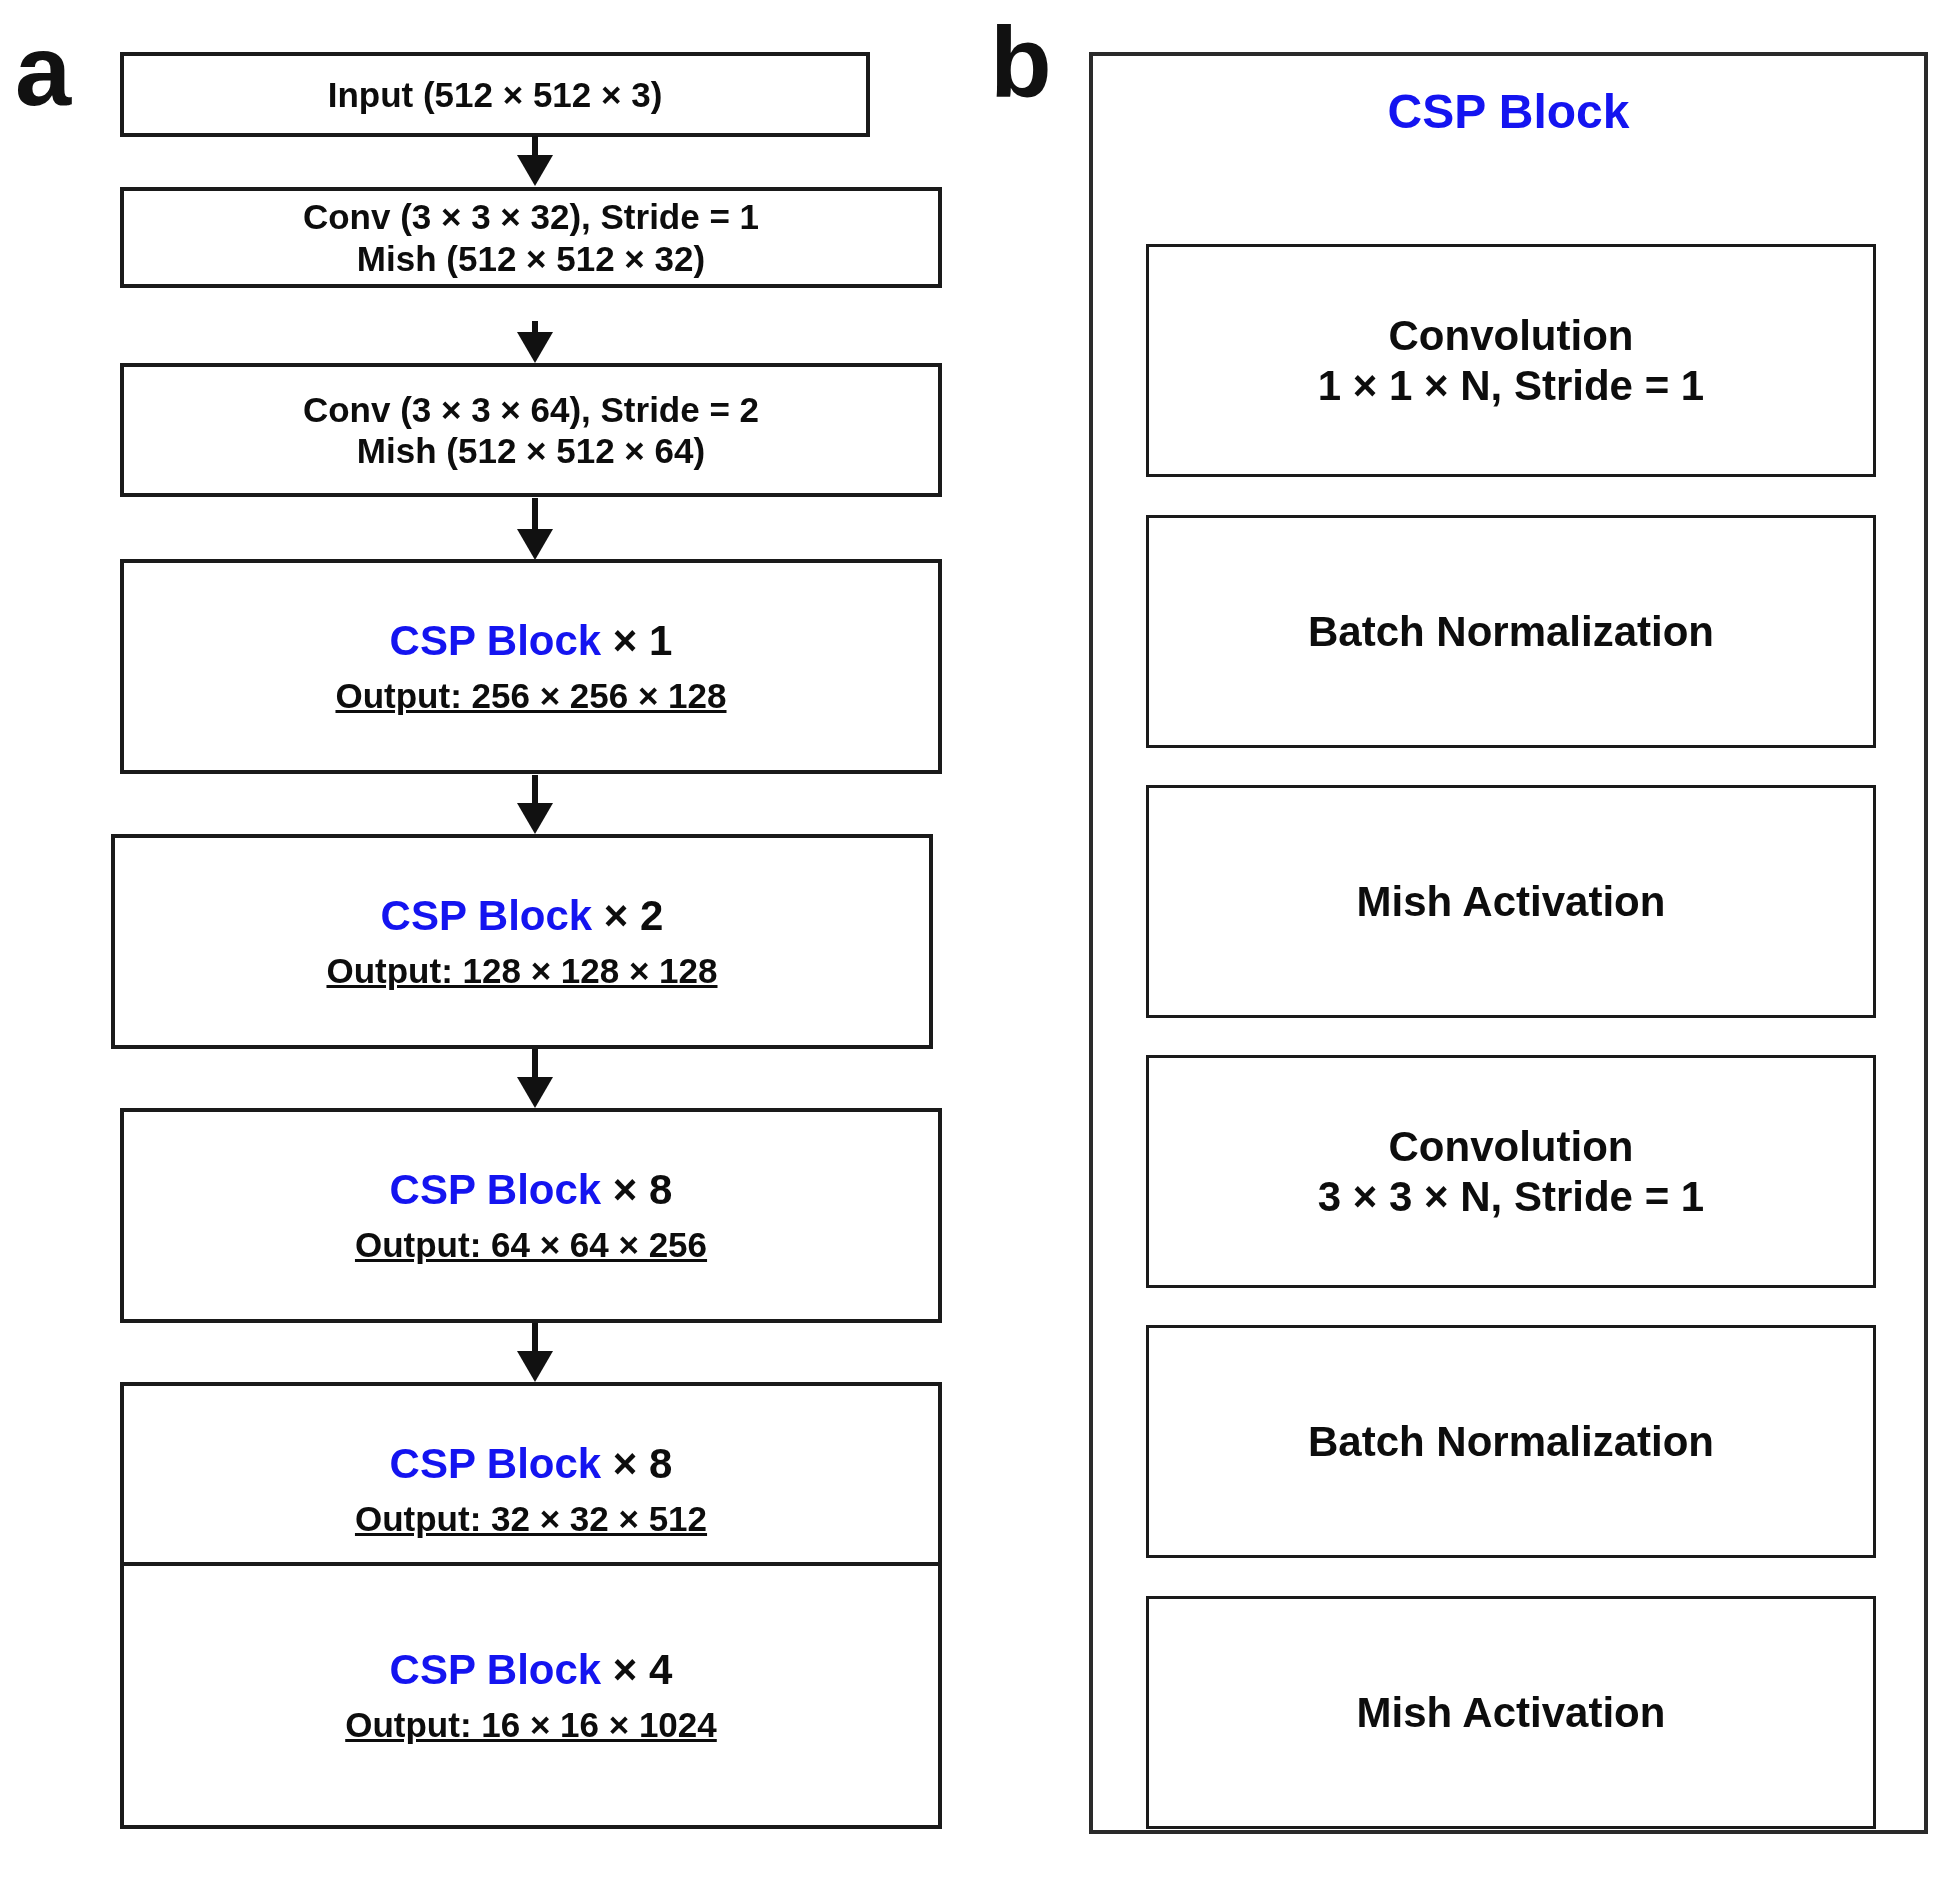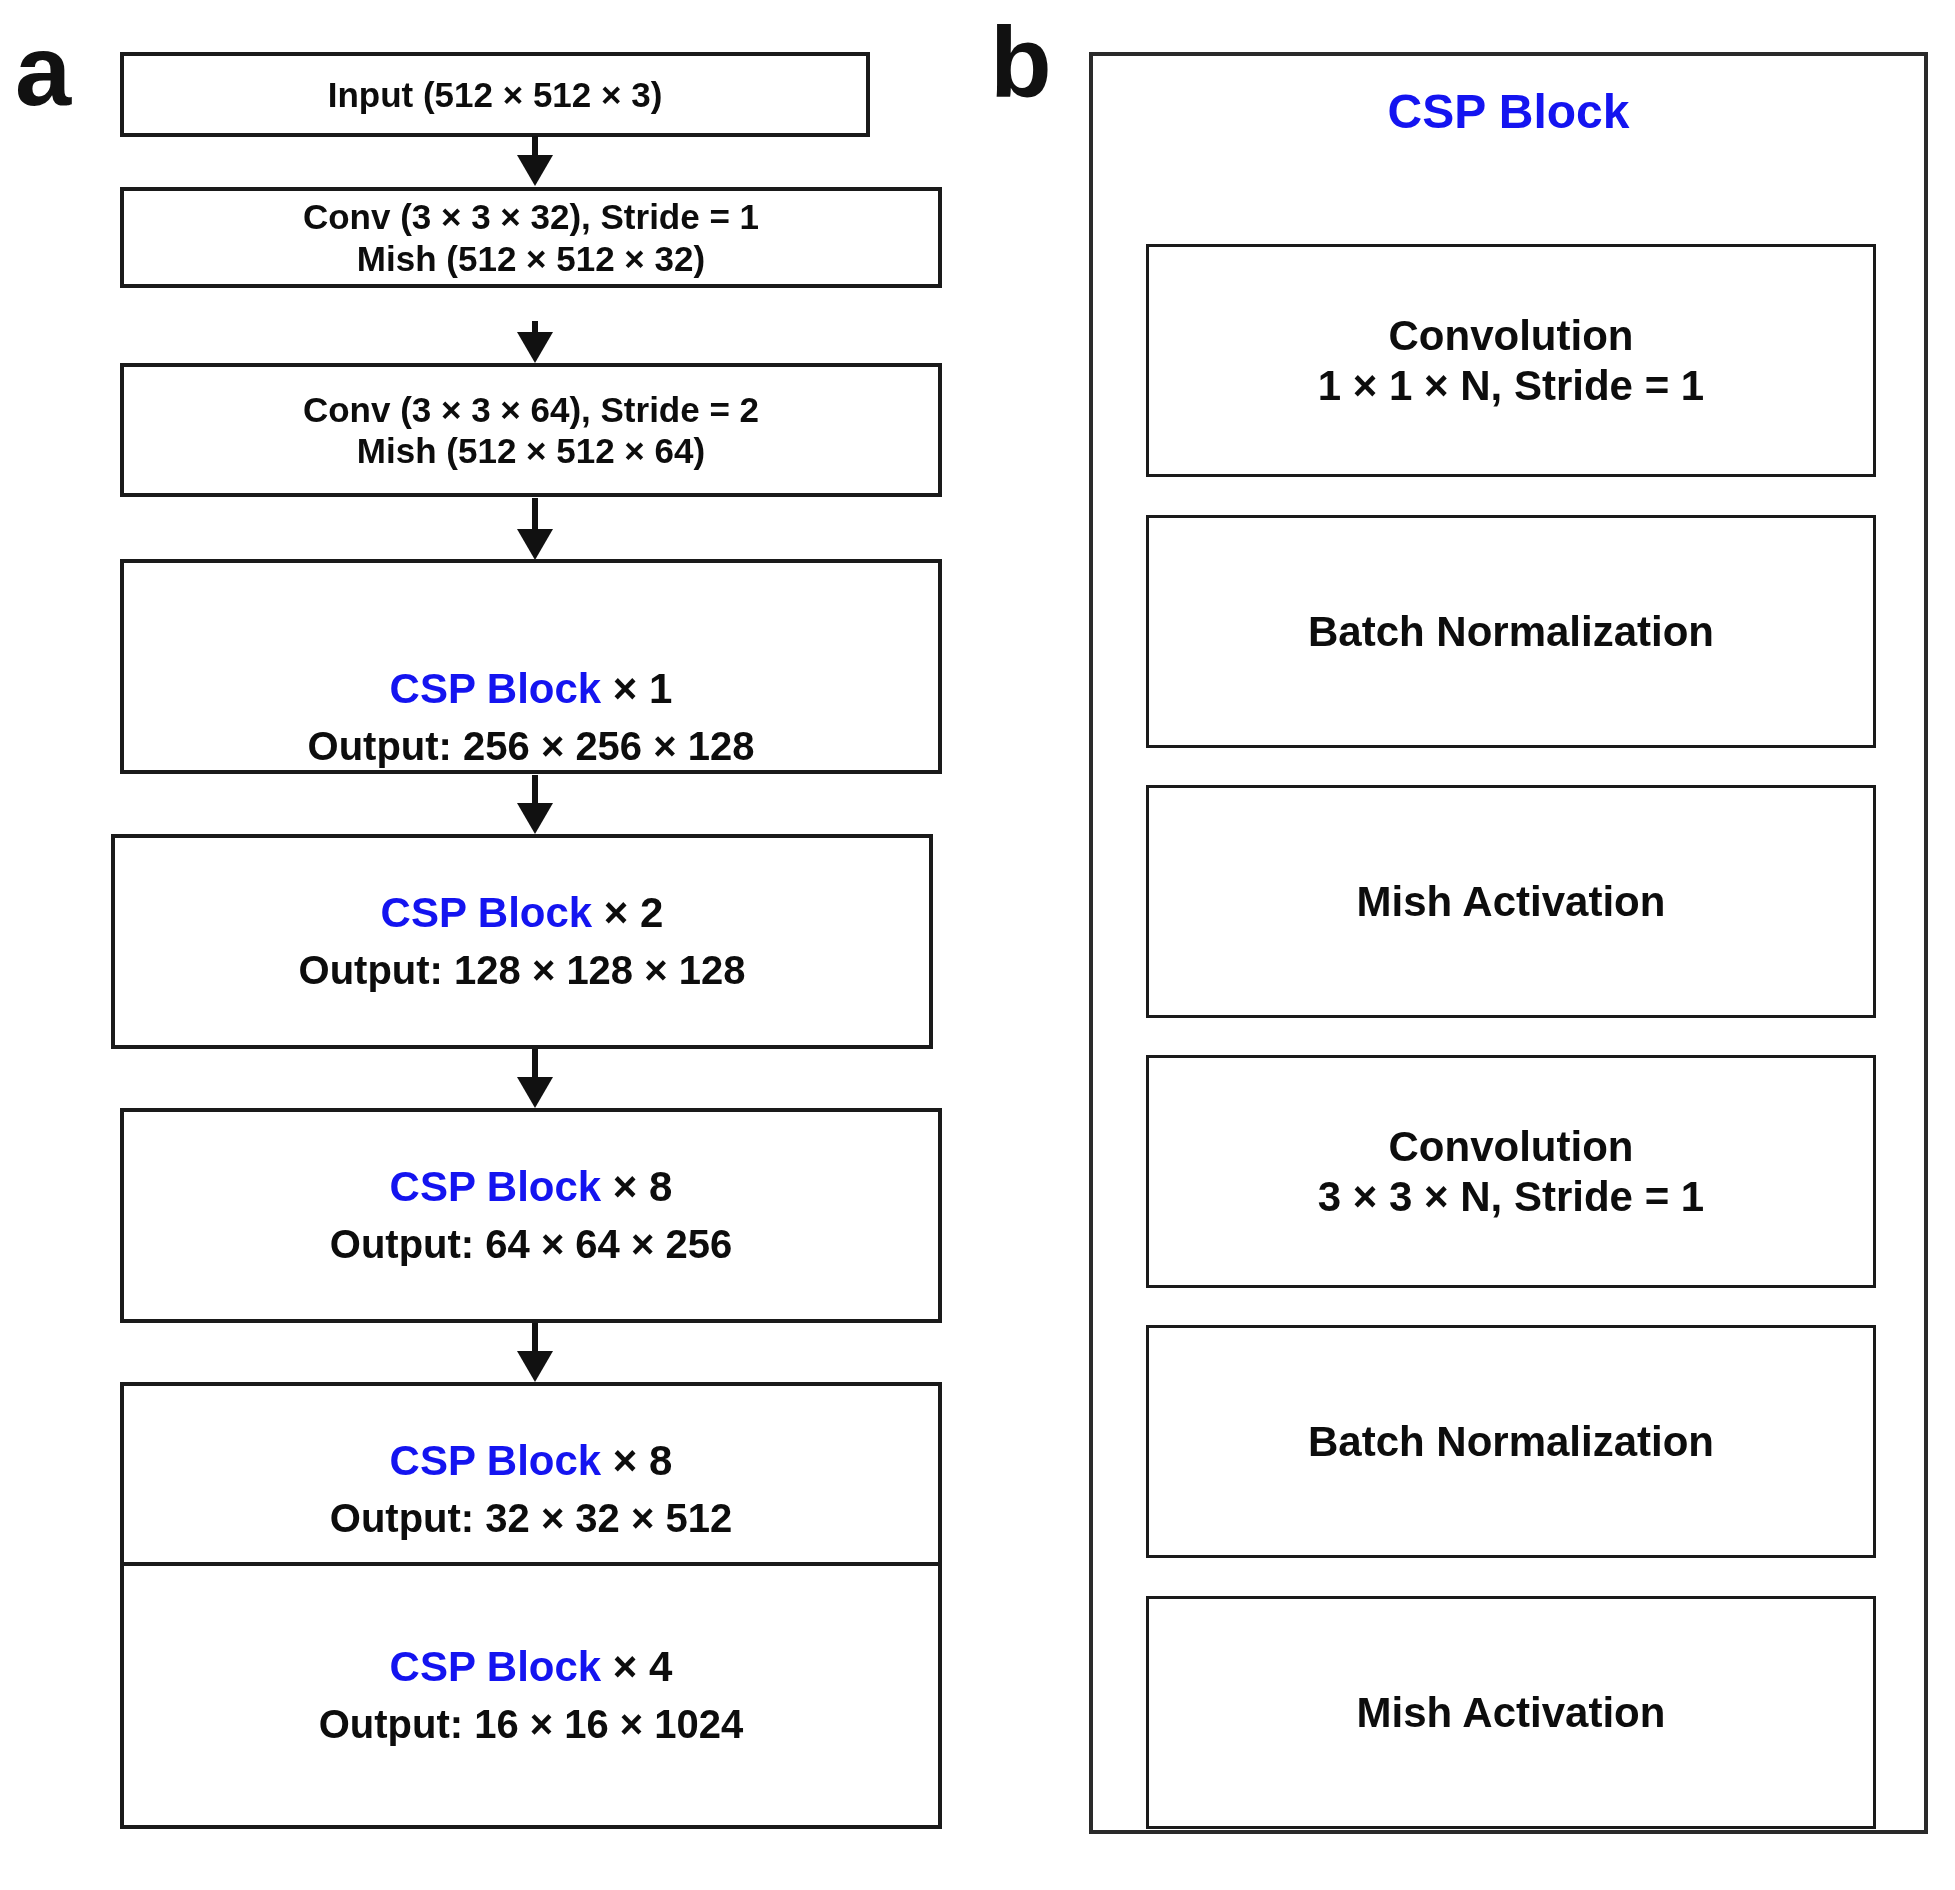--- a/index.html
+++ b/index.html
@@ -43,21 +43,21 @@
   
   .line {
     display: block;
     color: #0d0d0d;
     font-weight: bold;
     line-height: 1.18;
     white-space: nowrap;
   }
   .line.t-main   { font-size: 35px; }
   .line.t-blockA { font-size: 42px; }
-  .line.t-outA   { font-size: 40px; }
+  .line.t-outA   { font-size: 35px; text-decoration: underline; }
   .line.t-bigb   { font-size: 42px; }
 
   .blue { color: #1414f0; }
 
   
   .arrow {
     position: absolute;
     width: 0;
   }
   .arrow .shaft {
@@ -130,21 +130,21 @@
 <div class="fbox center" style="left:120px; top:363px; width:822px; height:134px;">
   <span class="line t-main">Conv (3 × 3 × 64), Stride = 2</span>
   <span class="line t-main">Mish (512 × 512 × 64)</span>
 </div>
 
 <div class="arrow" style="left:535px; top:498px; height:62px;">
   <div class="shaft" style="height:34px;"></div>
   <div class="head"></div>
 </div>
 
-<div class="fbox center" style="left:120px; top:559px; width:822px; height:215px;justify-content:flex-end;">
+<div class="fbox center" style="left:120px; top:559px; width:822px; height:215px;">
   <div class="line t-blockA">
     <span class="blue">CSP Block</span><span> × 1</span>
   </div>
   <span class="line t-outA" style="margin-top:9.4px;">Output: 256 × 256 × 128</span>
 </div>
 
 <div class="arrow" style="left:535px; top:775px; height:59px;">
   <div class="shaft" style="height:31px;"></div>
   <div class="head"></div>
 </div>

